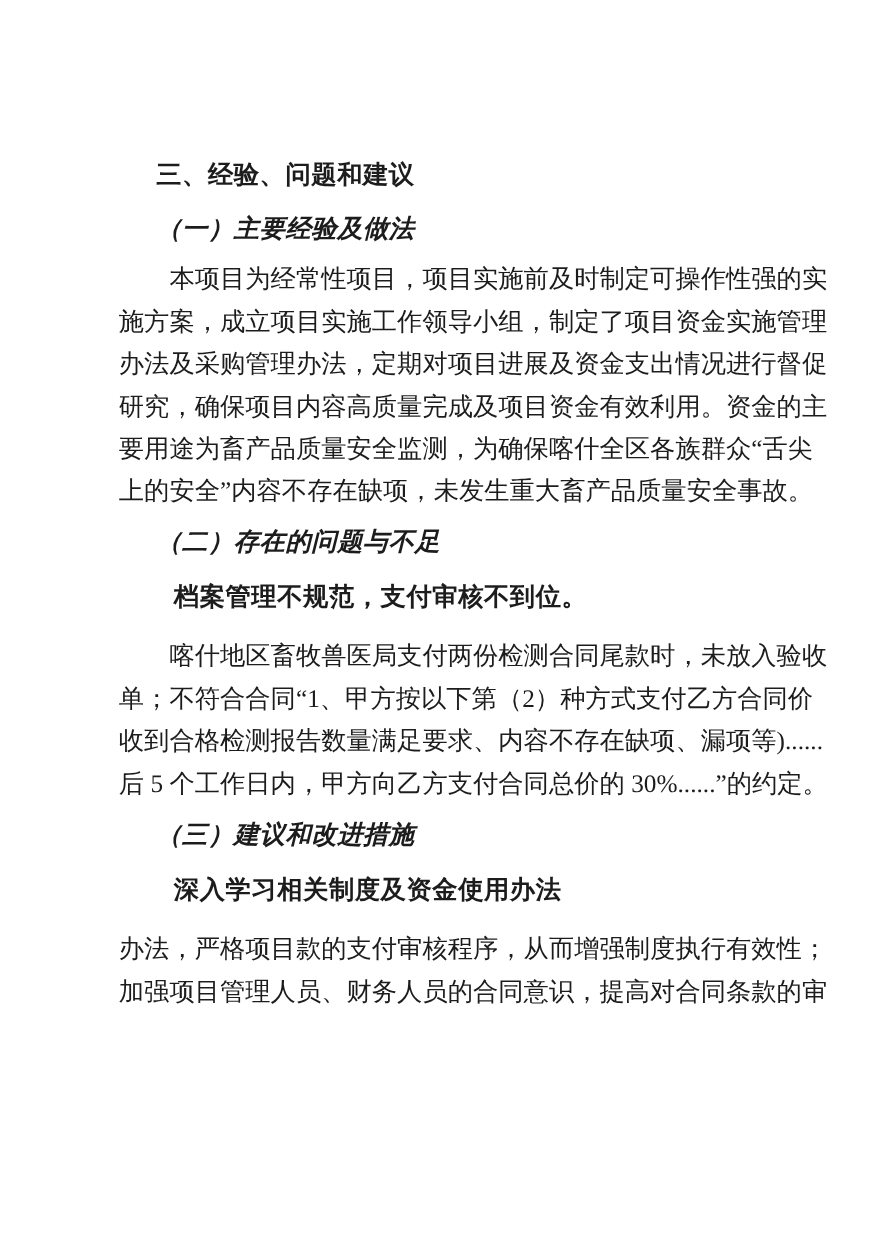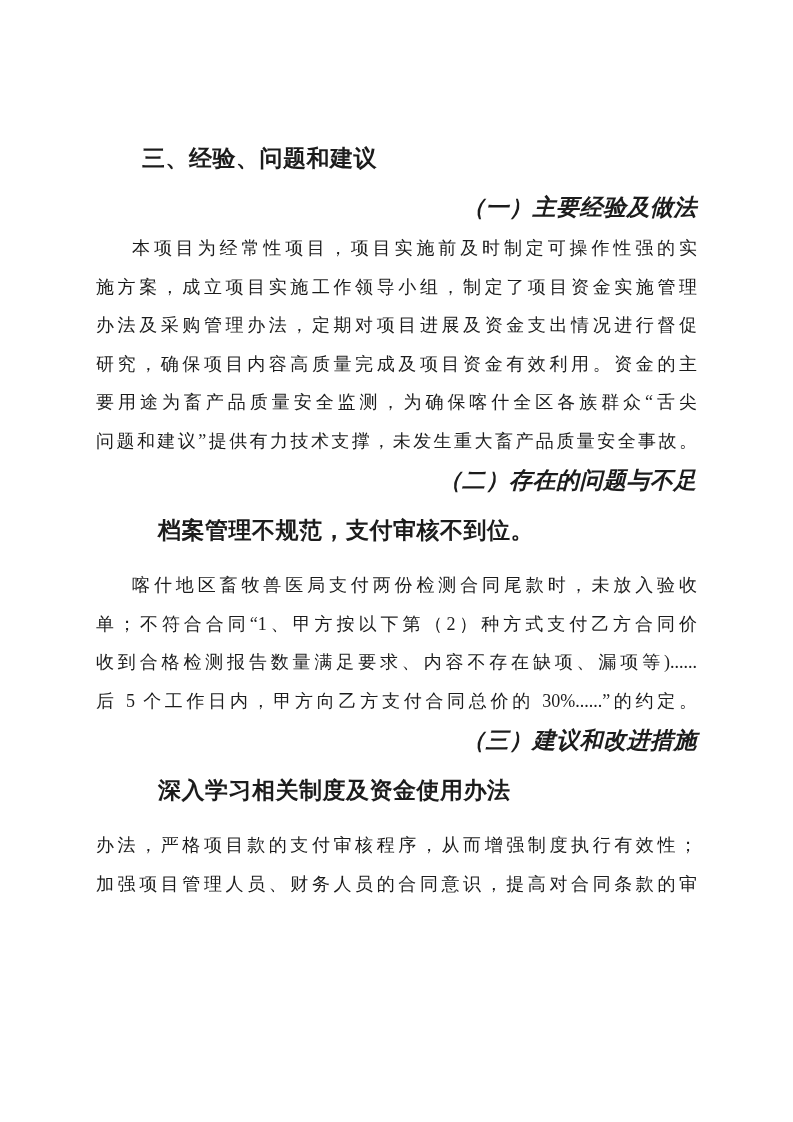--- a/index.html
+++ b/index.html
@@ -31,38 +31,37 @@
   }
   
   .sec-heading {
     font-size: 23px;
     font-weight: 700;
     font-style: italic;
     line-height: 30px;
     letter-spacing: 0.5px;
     text-indent: 2em;
     margin: 0 0 6px 0;
-    text-align: right;
   }
   .sec-heading.s2 { margin-top: 6px;  margin-bottom: 8px; }
   .sec-heading.s3 { margin-top: 6px;  margin-bottom: 4px; }
   
   .lead {
     font-size: 23px;
     font-weight: 700;
     line-height: 38px;
     letter-spacing: 0.5px;
     text-indent: 2em;
     margin: 16px;
   }
   
   .para {
-    font-size: 18px;
+    font-size: 23px;
     line-height: 38.5px;
-    margin: 0;
+    margin: 12px;
   }
   .para.p3 { margin-top: 12px; }
   .line {
     text-align: justify;
     text-align-last: justify;
     text-justify: inter-character;
     white-space: nowrap;
   }
   .line.indent { text-indent: 2em; }
   .line.no-fill {
@@ -78,21 +77,21 @@
   <div class="h1">三、经验、问题和建议</div>
 
   <div class="sec-heading">（一）主要经验及做法</div>
 
   <div class="para">
       <div class="line indent">本项目为经常性项目，项目实施前及时制定可操作性强的实</div>
       <div class="line">施方案，成立项目实施工作领导小组，制定了项目资金实施管理</div>
       <div class="line">办法及采购管理办法，定期对项目进展及资金支出情况进行督促</div>
       <div class="line">研究，确保项目内容高质量完成及项目资金有效利用。资金的主</div>
       <div class="line">要用途为畜产品质量安全监测，为确保喀什全区各族群众“舌尖</div>
-      <div class="line">问题和建议”提供有力技术支撑，未发生重大畜产品质量安全事故。</div>
+      <div class="line">上的安全”内容不存在缺项，未发生重大畜产品质量安全事故。</div>
     </div>
 
   <div class="sec-heading s2">（二）存在的问题与不足</div>
 
   <div class="lead">档案管理不规范，支付审核不到位。</div>
 
   <div class="para">
       <div class="line indent">喀什地区畜牧兽医局支付两份检测合同尾款时，未放入验收</div>
       <div class="line">单；不符合合同“1、甲方按以下第（2）种方式支付乙方合同价</div>
       <div class="line">收到合格检测报告数量满足要求、内容不存在缺项、漏项等)......</div>

